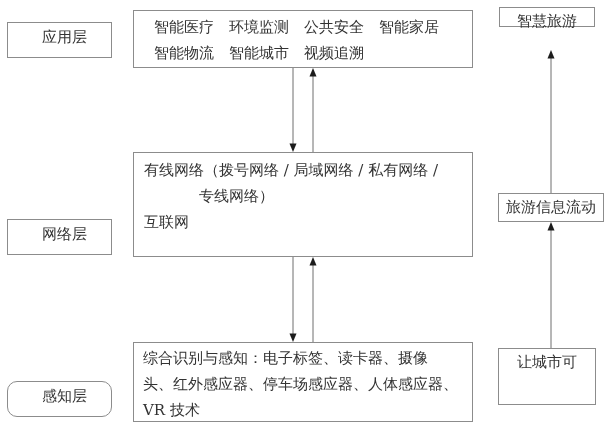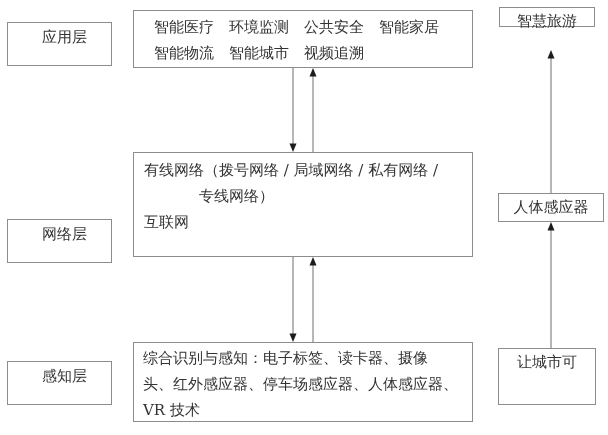--- a/index.html
+++ b/index.html
@@ -19,21 +19,21 @@
   }
   .box {
     position: absolute;
     border: 1px solid #8c8c8c;
     background: #ffffff;
     box-sizing: border-box;
   }
   .layer-label {
     left: 7px;
     width: 105px;
-    height: 44px;
+    height: 36px;
     line-height: 29px;
     text-align: center;
     padding-left: 10px;
   }
   .content-box .line {
     line-height: 26px;
     white-space: nowrap;
   }
   .app-box {
     left: 133px; top: 10px; width: 340px; height: 58px;
@@ -74,42 +74,42 @@
   #arrow-overlay line { stroke: #6e6e6e; stroke-width: 1; }
   #arrow-overlay polygon { fill: #1c1c1c; }
 </style>
 </head>
 <body>
 
 <div id="diagram">
 
   <div class="box layer-label" style="top:22px;">应用层</div>
   <div class="box layer-label" style="top:191px;margin-top:28px;">网络层</div>
-  <div class="box layer-label" style="top:361px;">感知层</div>
+  <div class="box layer-label" style="top:381px;border-radius:10px;">感知层</div>
 
   <div class="box content-box app-box">
     <div class="line">智能医疗　环境监测　公共安全　智能家居</div>
     <div class="line">智能物流　智能城市　视频追溯</div>
   </div>
 
   <div class="box content-box net-box">
     <div class="line">有线网络（拨号网络 / 局域网络 / 私有网络 /</div>
     <div class="line indent">专线网络）</div>
     <div class="line">互联网</div>
   </div>
 
   <div class="box content-box per-box">
     <div class="line">综合识别与感知：电子标签、读卡器、摄像</div>
     <div class="line">头、红外感应器、停车场感应器、人体感应器、</div>
     <div class="line">VR 技术</div>
   </div>
 
   <div class="box right-box smart-tourism-box">智慧旅游</div>
 
-  <div class="box right-box info-flow-box">人体感应器</div>
+  <div class="box right-box info-flow-box">旅游信息流动</div>
 
   <div class="box right-box city-sensed-box">
     <div class="line">让城市可</div>
   </div>
 
   <svg id="arrow-overlay" width="608" height="435" viewBox="0 0 608 435">
 
     <g>
       <line x1="293" y1="68" x2="293" y2="144"></line>
       <polygon points="293,152 289.5,143.5 296.5,143.5"></polygon>

